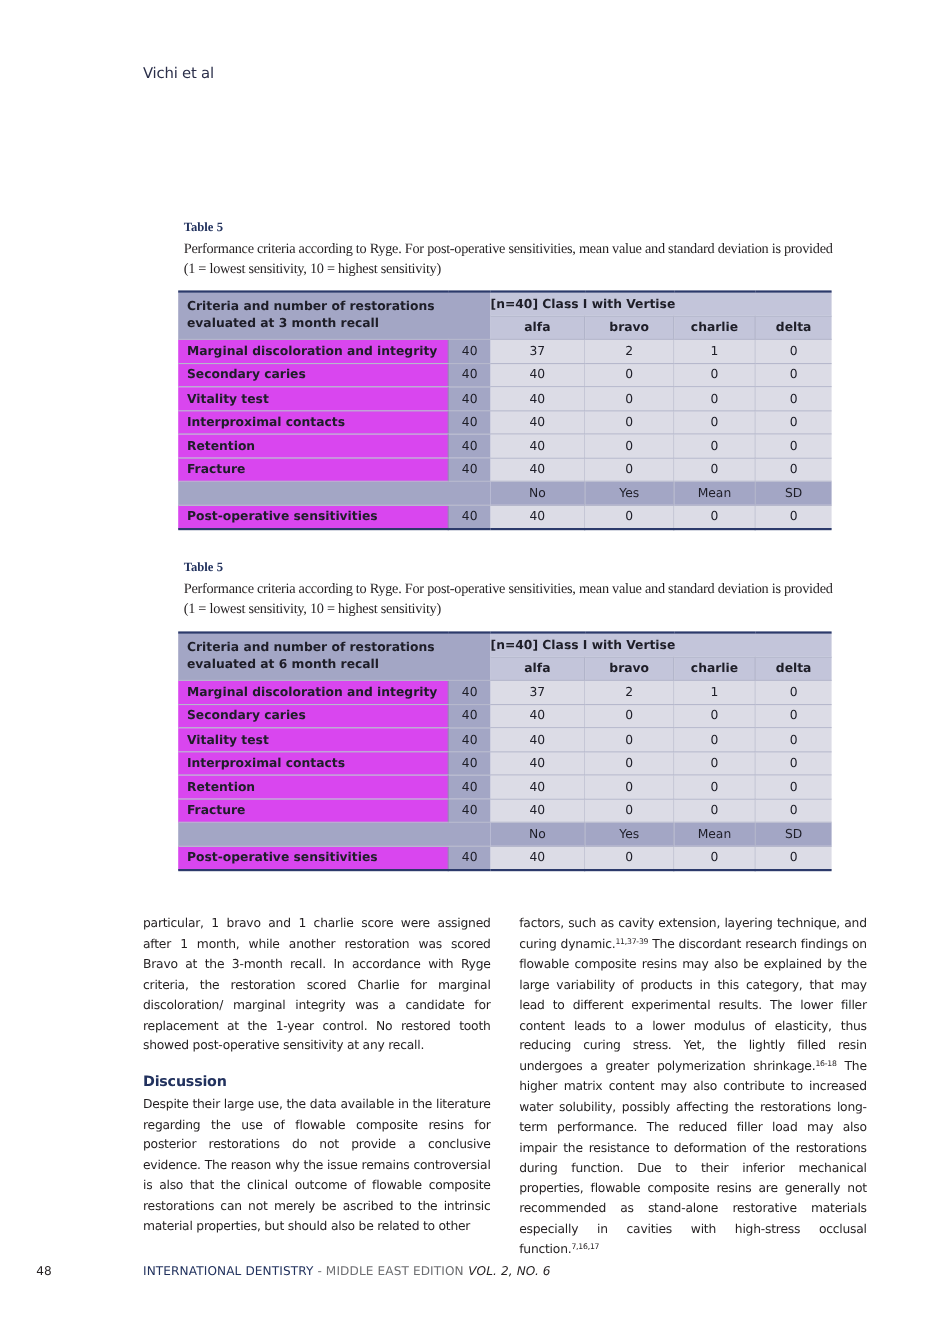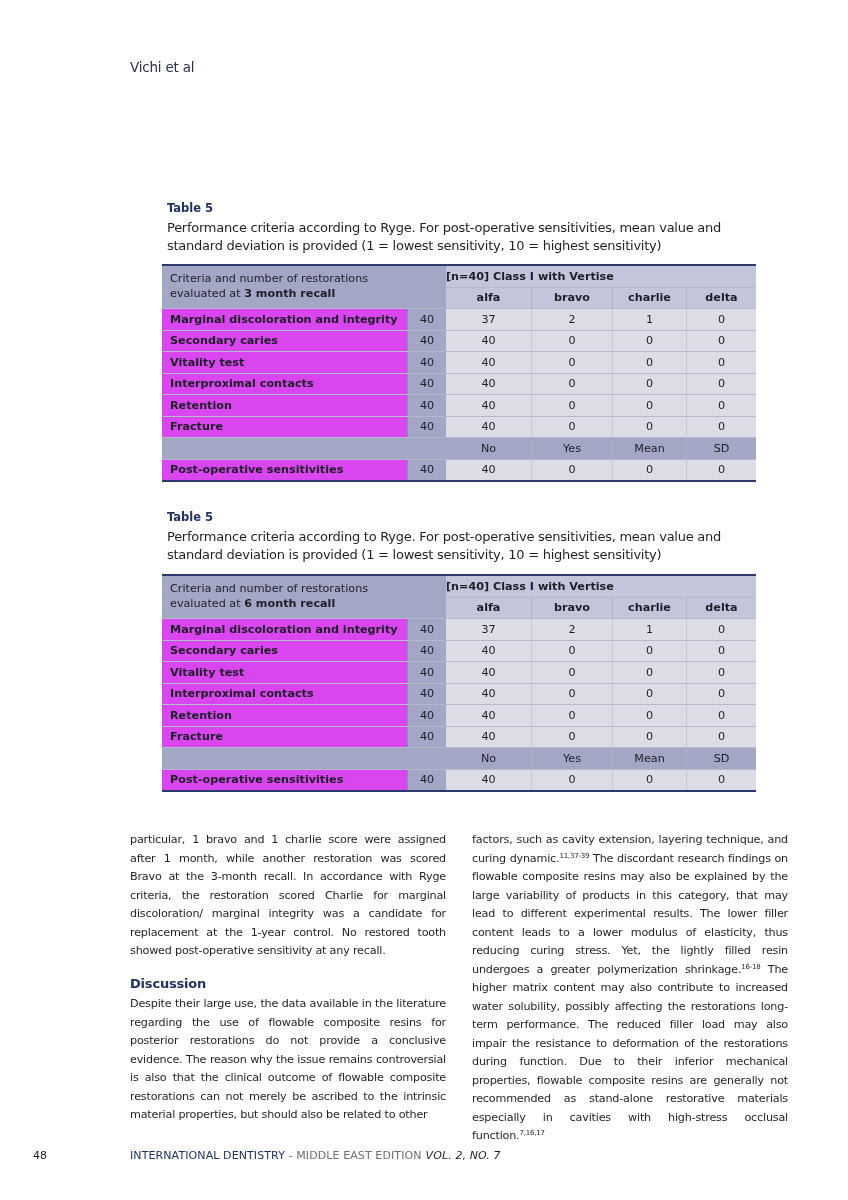--- a/index.html
+++ b/index.html
@@ -1,31 +1,31 @@
 <!DOCTYPE html>
 <html><head>
 <meta charset="utf-8">
 <style>
   html, body { margin: 0; padding: 0; background: #ffffff; }
   body { width: 848px; height: 1200px; position: relative; overflow: hidden;
          font-family: "DejaVu Sans", "Liberation Sans", sans-serif; color: #231f20; }
   .running-head { position: absolute; left: 130px; top: 59px; font-size: 13.5px; color: #2b2f4a; letter-spacing: -0.2px; }
 
-  .caption-block { position: absolute; left: 167px; width: 590px; }
+  .caption-block { position: absolute; left: 167px; width: 590px; font-family: Liberation Serif, serif; }
   .table-label { font-size: 11.5px; font-weight: bold; color: #22325e; margin: 0 0 4px 0; }
   .table-caption { font-size: 13px; line-height: 18px; color: #231f20; letter-spacing: -0.25px; }
 
   table.ryge { position: absolute; left: 162px; width: 594px; border-collapse: collapse;
                border-top: 2px solid #2c3a6b; border-bottom: 2px solid #2c3a6b; font-size: 11.2px; }
   table.ryge td { height: 20.5px; padding: 0; border-bottom: 1px solid #b6b8cc; vertical-align: middle; }
   .c-crit { width: 237px; background: #d946ef; font-weight: bold; padding-left: 8px !important; color: #1e1e28; border-right: 1px solid #8c8fb0; }
   .c-num { width: 38px; background: #a3a6c5; text-align: center; color: #1e1e28; }
   .c-data { background: #dcdce6; text-align: center; color: #1e1e28; border-right: 1px solid #c4c5d4; }
   .c-data:last-child { border-right: none; }
-  .hdr-left { background: #a3a6c5; font-weight: normal; color: #1e1e28; padding-left: 8px !important; line-height: 15px; vertical-align: top !important; padding-top: 5px !important; }
+  .hdr-left { background: #a3a6c5; font-weight: bold; color: #1e1e28; padding-left: 8px !important; line-height: 15px; vertical-align: top !important; padding-top: 5px !important; }
   .hdr-group { background: #c3c5da; font-weight: bold; text-align: left; color: #1e1e28; }
   .hdr-sub { background: #c3c5da; font-weight: bold; text-align: center; color: #1e1e28; border-right: 1px solid #b0b2c8; }
   .hdr-sub:last-child { border-right: none; margin-top: 24px; }
   .sens-left { background: #a3a6c5; }
   .sens-sub { background: #a3a6c5; text-align: center; color: #1e1e28; border-right: 1px solid #b0b2c8; }
   .sens-sub:last-child { border-right: none; }
 
   .col { position: absolute; top: 831px; width: 316px; font-size: 11.2px; line-height: 18.5px;
          text-align: justify; color: #231f20; letter-spacing: -0.2px; }
   .col-left { left: 130px; }
@@ -223,14 +223,14 @@
   <div class="section-heading">Discussion</div>
   <p>Despite their large use, the data available in the literature regarding the use of flowable composite resins for posterior restorations do not provide a conclusive evidence. The reason why the issue remains controversial is also that the clinical outcome of flowable composite restorations can not merely be ascribed to the intrinsic material properties, but should also be related to other</p>
 </div>
 
 <div class="col col-right">
   <p><span>factors, such as cavity extension, layering technique, and curing dynamic.</span><sup>11,37-39</sup><span> The discordant research findings on flowable composite resins may also be explained by the large variability of products in this category, that may lead to different experimental results. The lower filler content leads to a lower modulus of elasticity, thus reducing curing stress. Yet, the lightly filled resin undergoes a greater polymerization shrinkage.</span><sup>16-18</sup><span> The higher matrix content may also contribute to increased water solubility, possibly affecting the restorations long-term performance. The reduced filler load may also impair the resistance to deformation of the restorations during function. Due to their inferior mechanical properties, flowable composite resins are generally not recommended as stand-alone restorative materials especially in cavities with high-stress occlusal function.</span><sup>7,16,17</sup></p>
 </div>
 
 <div class="footer">
   <span class="page-num">48</span>
-  <span class="journal"><span class="j-name">INTERNATIONAL DENTISTRY</span><span class="j-ed"> - MIDDLE EAST EDITION</span><span class="j-vol">VOL. 2, NO. 7</span></span>
+  <span class="journal"><span class="j-name">INTERNATIONAL DENTISTRY</span><span class="j-ed"> - MIDDLE EAST EDITION</span><span class="j-vol">VOL. 2, NO. 6</span></span>
 </div>
 
 </body></html>

